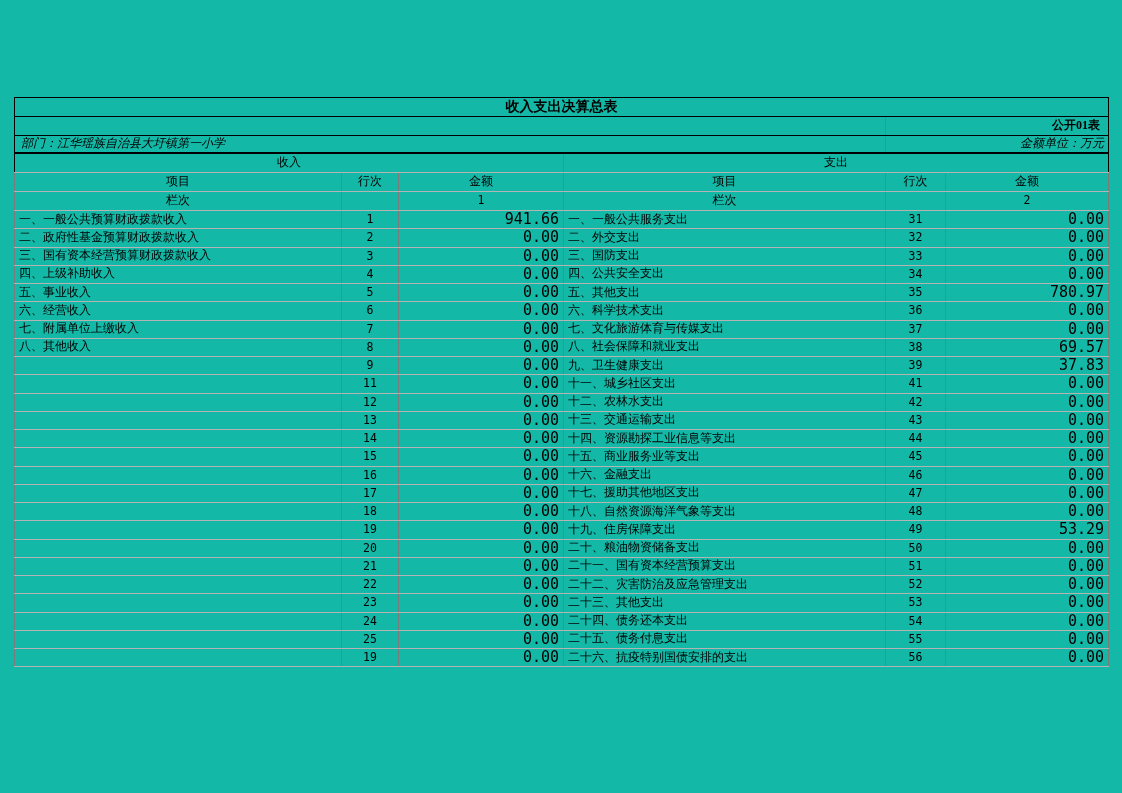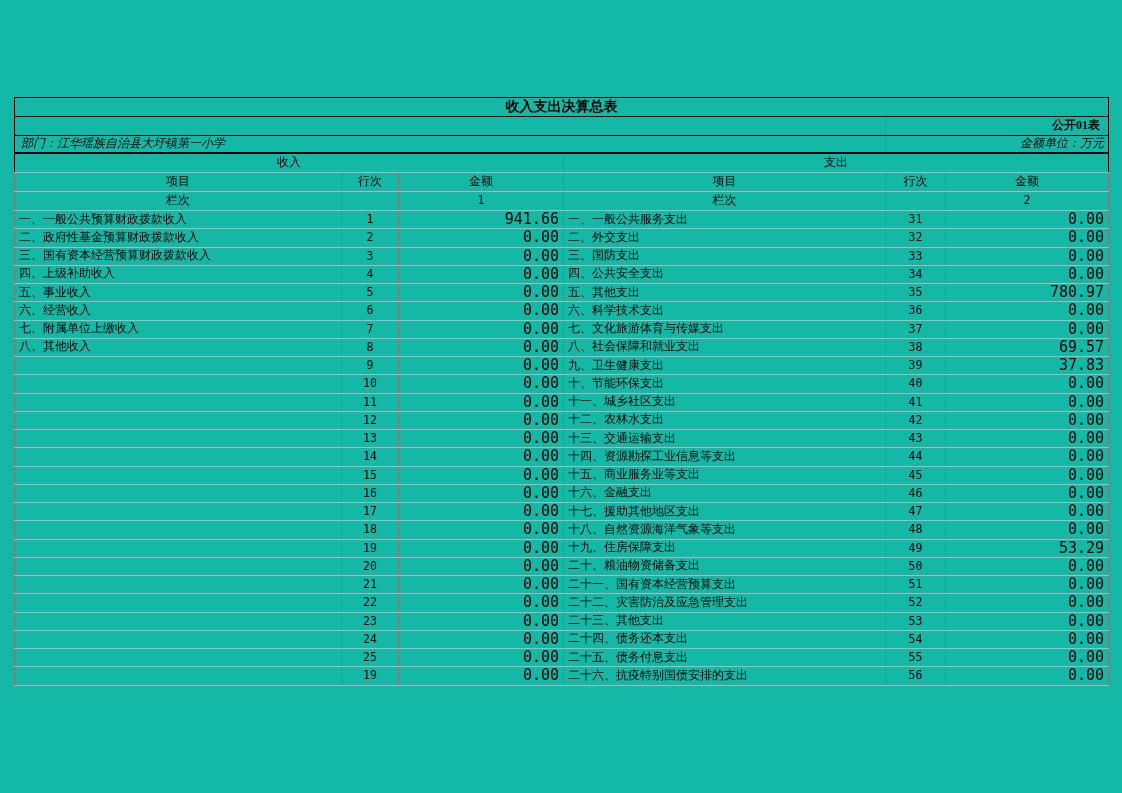--- a/index.html
+++ b/index.html
@@ -211,28 +211,20 @@
         <tr class="r-data">
           <td class="item"></td>
           <td class="line">9</td>
           <td class="amt">0.00</td>
           <td class="item">九、卫生健康支出</td>
           <td class="line">39</td>
           <td class="amt">37.83</td>
         </tr>
         <tr class="r-data">
           <td class="item"></td>
-          <td class="line">10</td>
-          <td class="amt">0.00</td>
-          <td class="item">十、节能环保支出</td>
-          <td class="line">40</td>
-          <td class="amt">0.00</td>
-        </tr>
-        <tr class="r-data">
-          <td class="item"></td>
           <td class="line">11</td>
           <td class="amt">0.00</td>
           <td class="item">十一、城乡社区支出</td>
           <td class="line">41</td>
           <td class="amt">0.00</td>
         </tr>
         <tr class="r-data">
           <td class="item"></td>
           <td class="line">12</td>
           <td class="amt">0.00</td>

